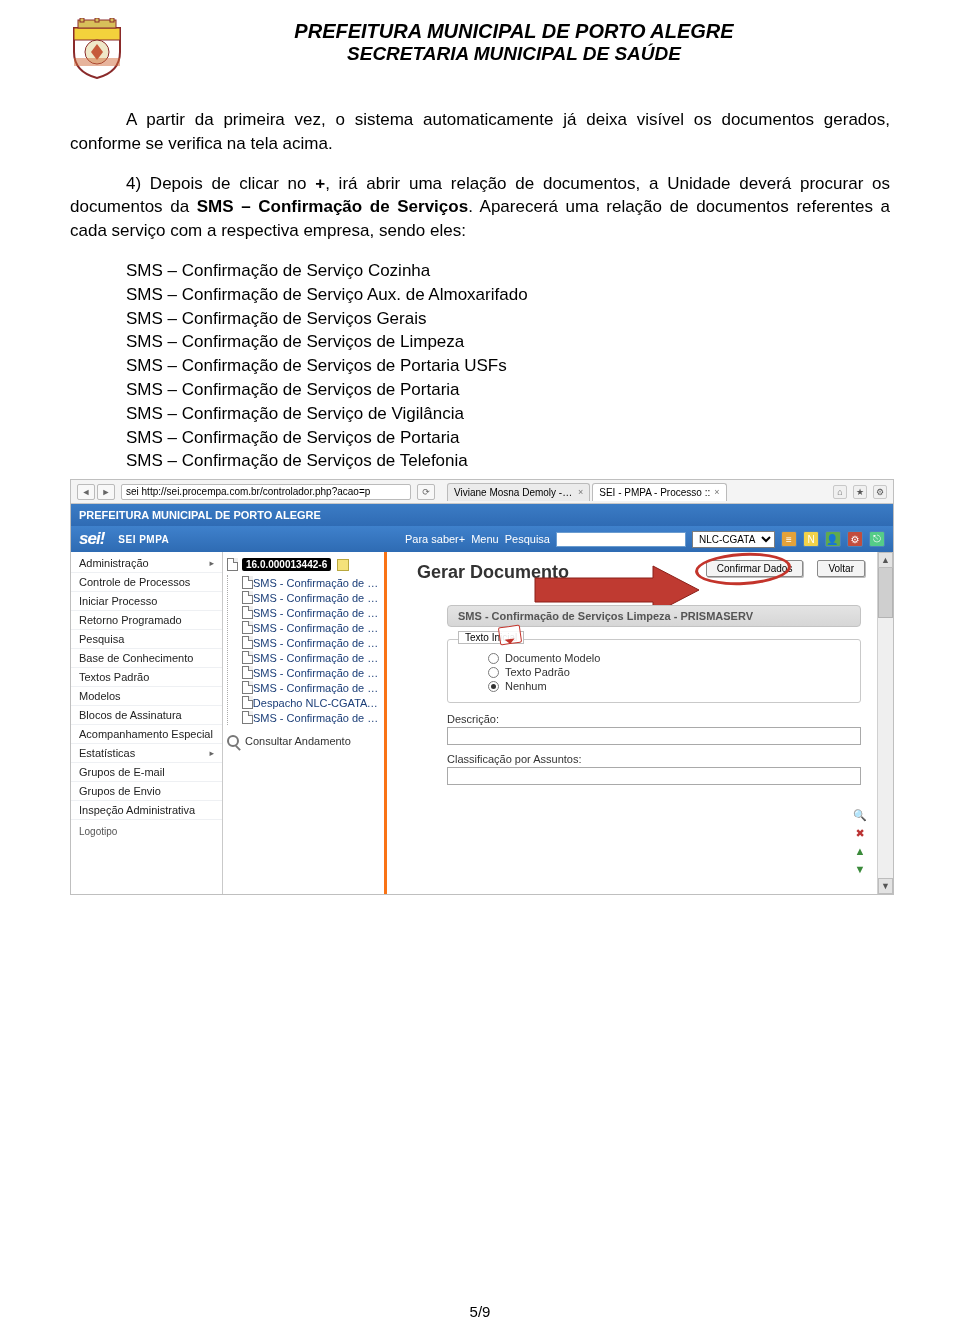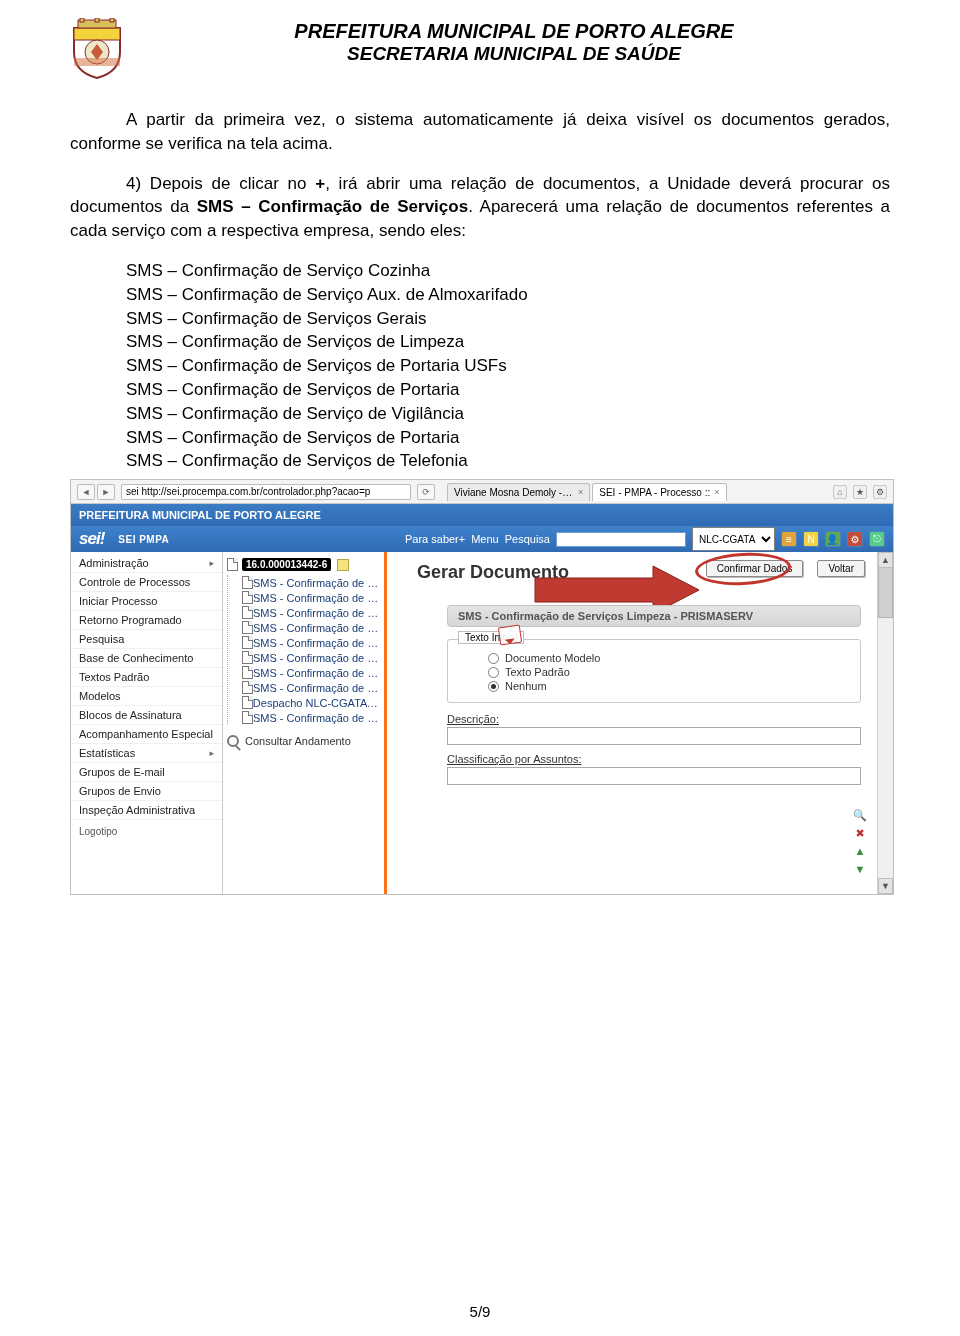--- a/index.html
+++ b/index.html
@@ -124,21 +124,21 @@
     font-size: 11px;
   }
   .sei-logo { font-size: 17px; font-weight: 900; font-style: italic; letter-spacing:-1px;}
   .sei-sub { font-size:10px; font-weight: bold; letter-spacing: 0.5px;}
   .sei-right { margin-left: auto; display:flex; align-items:center; gap:6px;}
   .sei-right a { color:#fff; font-size:11px; }
   .sei-search {
     width: 130px; height:15px; background:#fff; border:1px solid #6a9cd0;
   }
   .unit-sel {
-    height:24px; background:#fff; border:1px solid #7d7d7d; font-size:10px;
+    height:17px; background:#fff; border:1px solid #7d7d7d; font-size:10px;
     padding: 0 2px;
   }
   .sei-ic { width:16px; height:16px; border:1px solid #4b82bd; border-radius:2px; display:flex; align-items:center; justify-content:center; font-size:10px;}
   .ic-orange{ background:#e3a23a;} .ic-yellow{background:#f2d24a;} .ic-green{background:#5faa4e;} .ic-red{background:#c24d3d;}
 
   .workarea {
     flex:1; display:flex; background:#fff;
   }
   .sidebar {
     width: 152px;
@@ -258,21 +258,21 @@
   }
   .legend .callout::after{
     content:""; position:absolute; left:4px; bottom:-6px;
     border:5px solid transparent; border-top-color:#c3342b;
   }
   .radio-row { display:flex; align-items:center; gap:6px; margin:2px 0 2px 28px; color:#333;text-align:center;}
   .r { width:11px; height:11px; border:1px solid #7b7b7b; border-radius:50%; display:inline-block; position:relative;}
   .r.sel::after{ content:""; position:absolute; inset:2px; background:#333; border-radius:50%;}
   .lbl { color:#333;}
   .fld { margin: 8px 14px 6px 30px; }
-  .fld label { font-size:11px; color:#333; display:block; margin-bottom:2px;text-decoration:underline;}
+  .fld label { font-size:11px; color:#333; display:block; margin-bottom:2px;}
   .finput {
     width: 100%; max-width: 460px; height:18px;
     border:1px solid #a9a9a9; background:#fff;
   }
   .icons-right { position:absolute; right:26px; bottom:18px; display:flex; flex-direction:column; gap:4px;}
   .mini { width:14px; height:14px; display:flex; align-items:center; justify-content:center; font-size:11px;}
   .footer-pn {
     position:absolute; bottom: 16px; left:0; right:0;
     text-align:center; font-family: Verdana, sans-serif; font-size:15px;
   }

